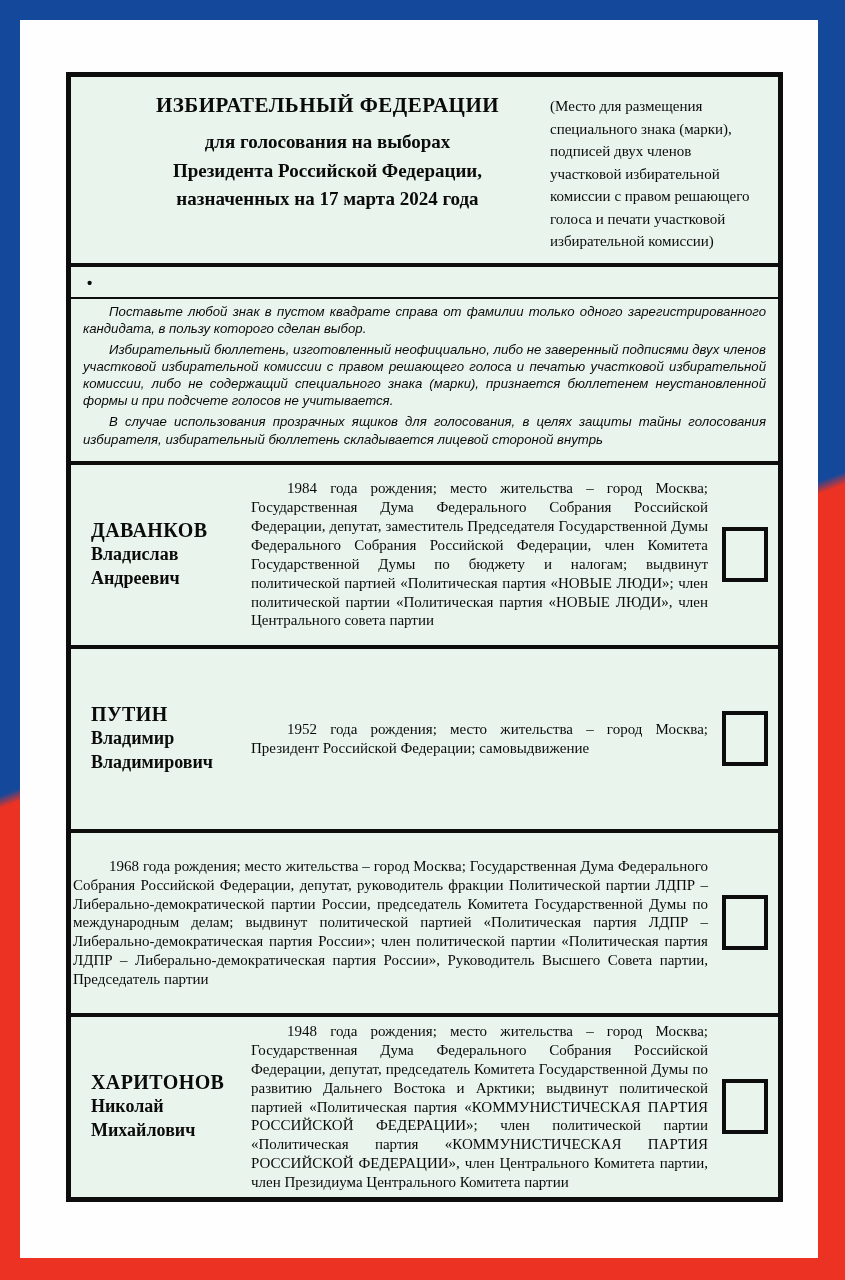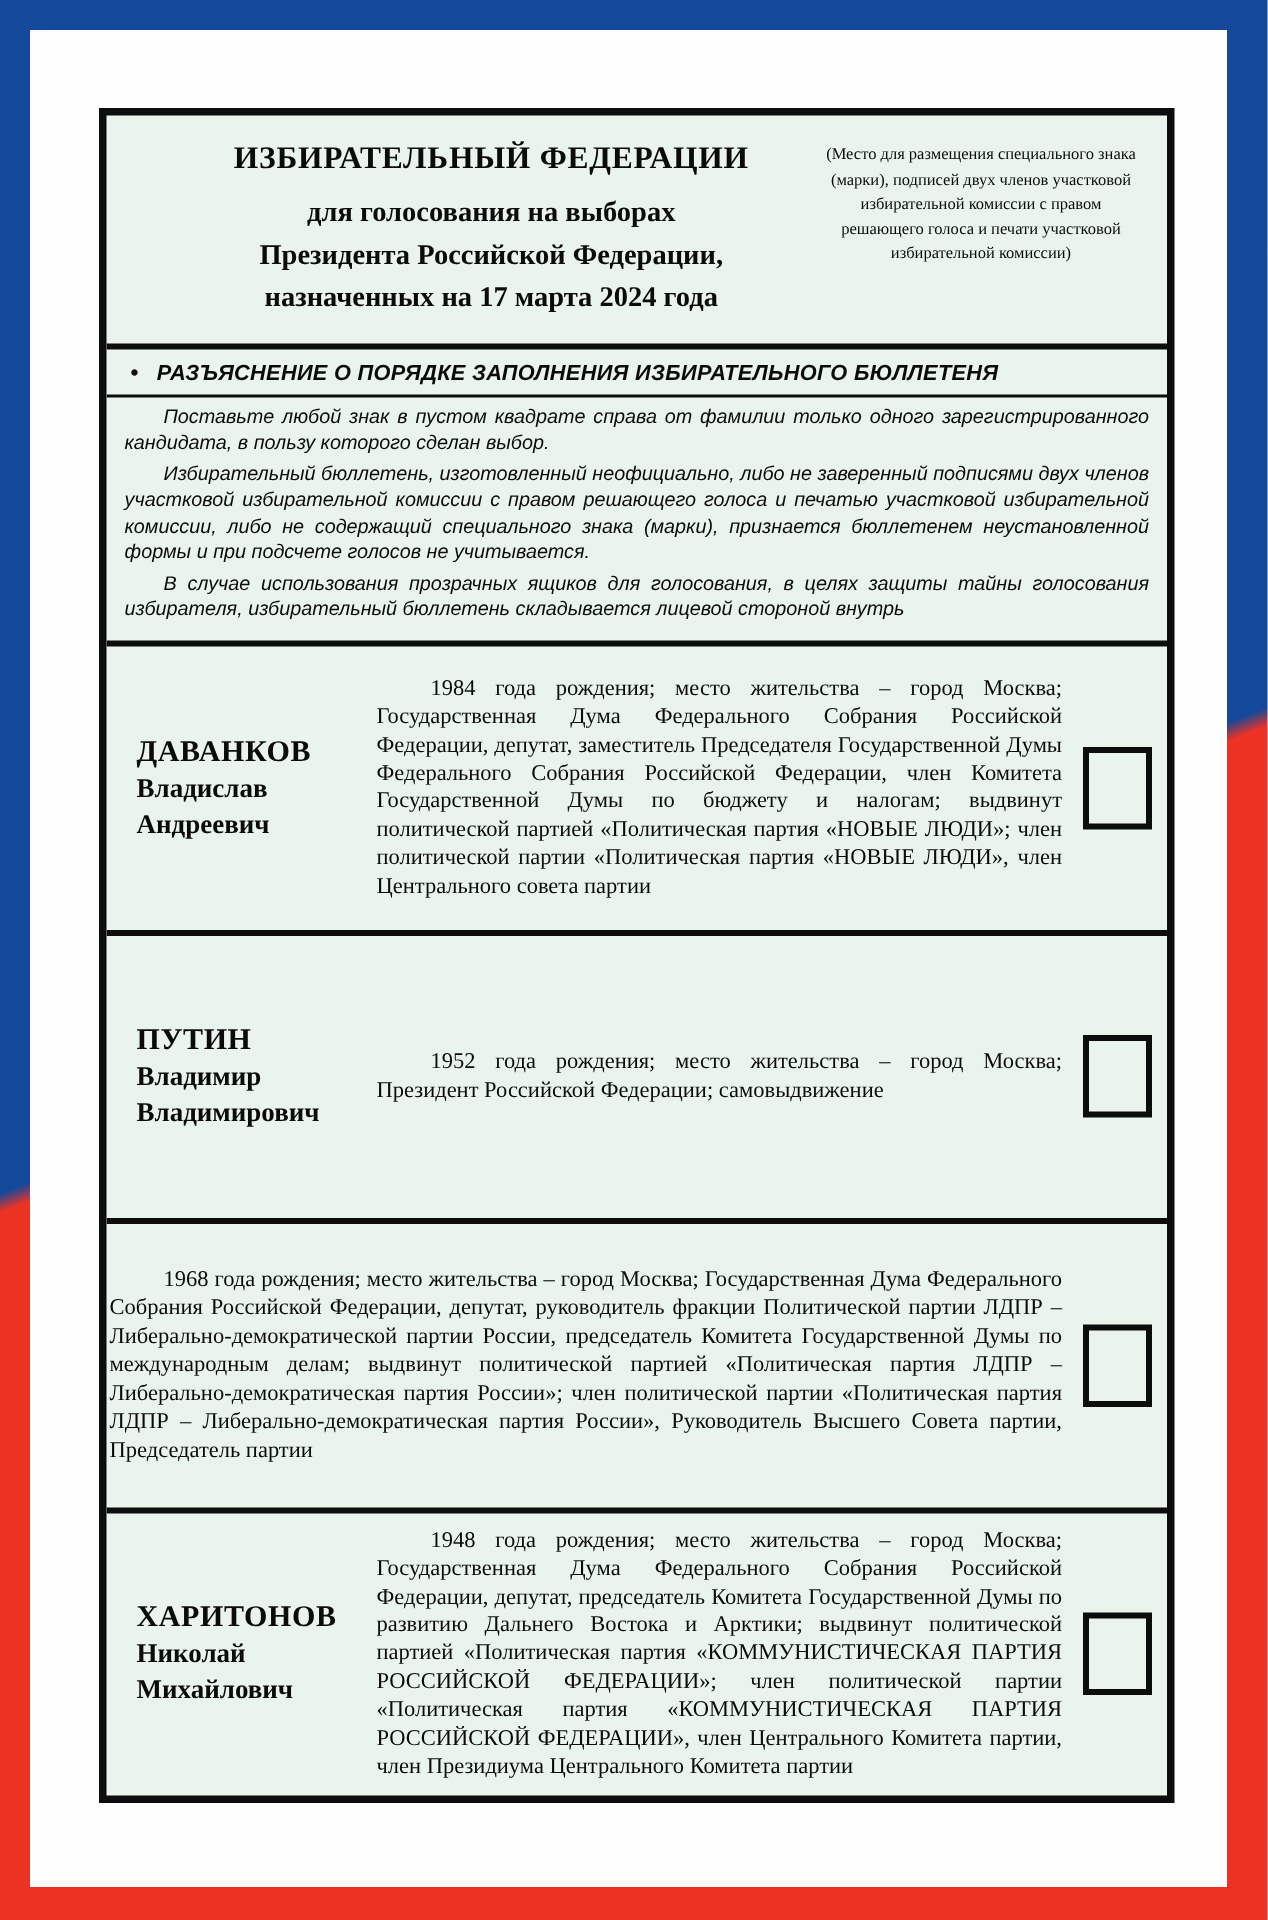--- a/index.html
+++ b/index.html
@@ -32,23 +32,23 @@
     border-bottom:4px solid #0d0d0d;
     padding:14px 10px 10px 10px;
     min-height:128px;
   }
   .title-block{flex:1;text-align:center;padding:2px 0 0 48px;}
   .ballot-title{font-size:21px;font-weight:bold;letter-spacing:.5px;margin:0 0 10px 0;}
   .subtitle-line{font-size:19px;font-weight:bold;line-height:1.5;text-align:center;}
   .stamp-note{
     width:208px;
     margin:4px 10px 0 24px;
-    font-size:11px;
+    font-size:15px;
     line-height:1.5;
-    text-align:center;
+    text-align:left;
   }
   
   .explanation{border-bottom:4px solid #0d0d0d;font-family:"Liberation Sans","DejaVu Sans",sans-serif;}
   .explanation-heading{
     display:flex;align-items:center;
     padding:7px 12px 6px 16px;
     border-bottom:2px solid #0d0d0d;
     font-size:14.5px;font-weight:bold;font-style:italic;
     letter-spacing:.2px;
   }
@@ -112,21 +112,20 @@
           <div class="subtitle-line">для голосования на выборах</div>
           <div class="subtitle-line">Президента Российской Федерации,</div>
           <div class="subtitle-line">назначенных на 17 марта 2024 года</div>
         </div>
         <div class="stamp-note">(Место для размещения специального знака (марки), подписей двух членов участковой избирательной комиссии с правом решающего голоса и печати участковой избирательной комиссии)</div>
       </div>
 
       <div class="explanation">
         <div class="explanation-heading">
           <span class="bullet">•</span>
-          <span>РАЗЪЯСНЕНИЕ О ПОРЯДКЕ ЗАПОЛНЕНИЯ ИЗБИРАТЕЛЬНОГО БЮЛЛЕТЕНЯ</span>
         </div>
         <div class="explanation-body">
           <p>Поставьте любой знак в пустом квадрате справа от фамилии только одного зарегистрированного кандидата, в пользу которого сделан выбор.</p>
           <p>Избирательный бюллетень, изготовленный неофициально, либо не заверенный подписями двух членов участковой избирательной комиссии с правом решающего голоса и печатью участковой избирательной комиссии, либо не содержащий специального знака (марки), признается бюллетенем неустановленной формы и при подсчете голосов не учитывается.</p>
           <p>В случае использования прозрачных ящиков для голосования, в целях защиты тайны голосования избирателя, избирательный бюллетень складывается лицевой стороной внутрь</p>
         </div>
       </div>
 
       <div class="candidates">
 

